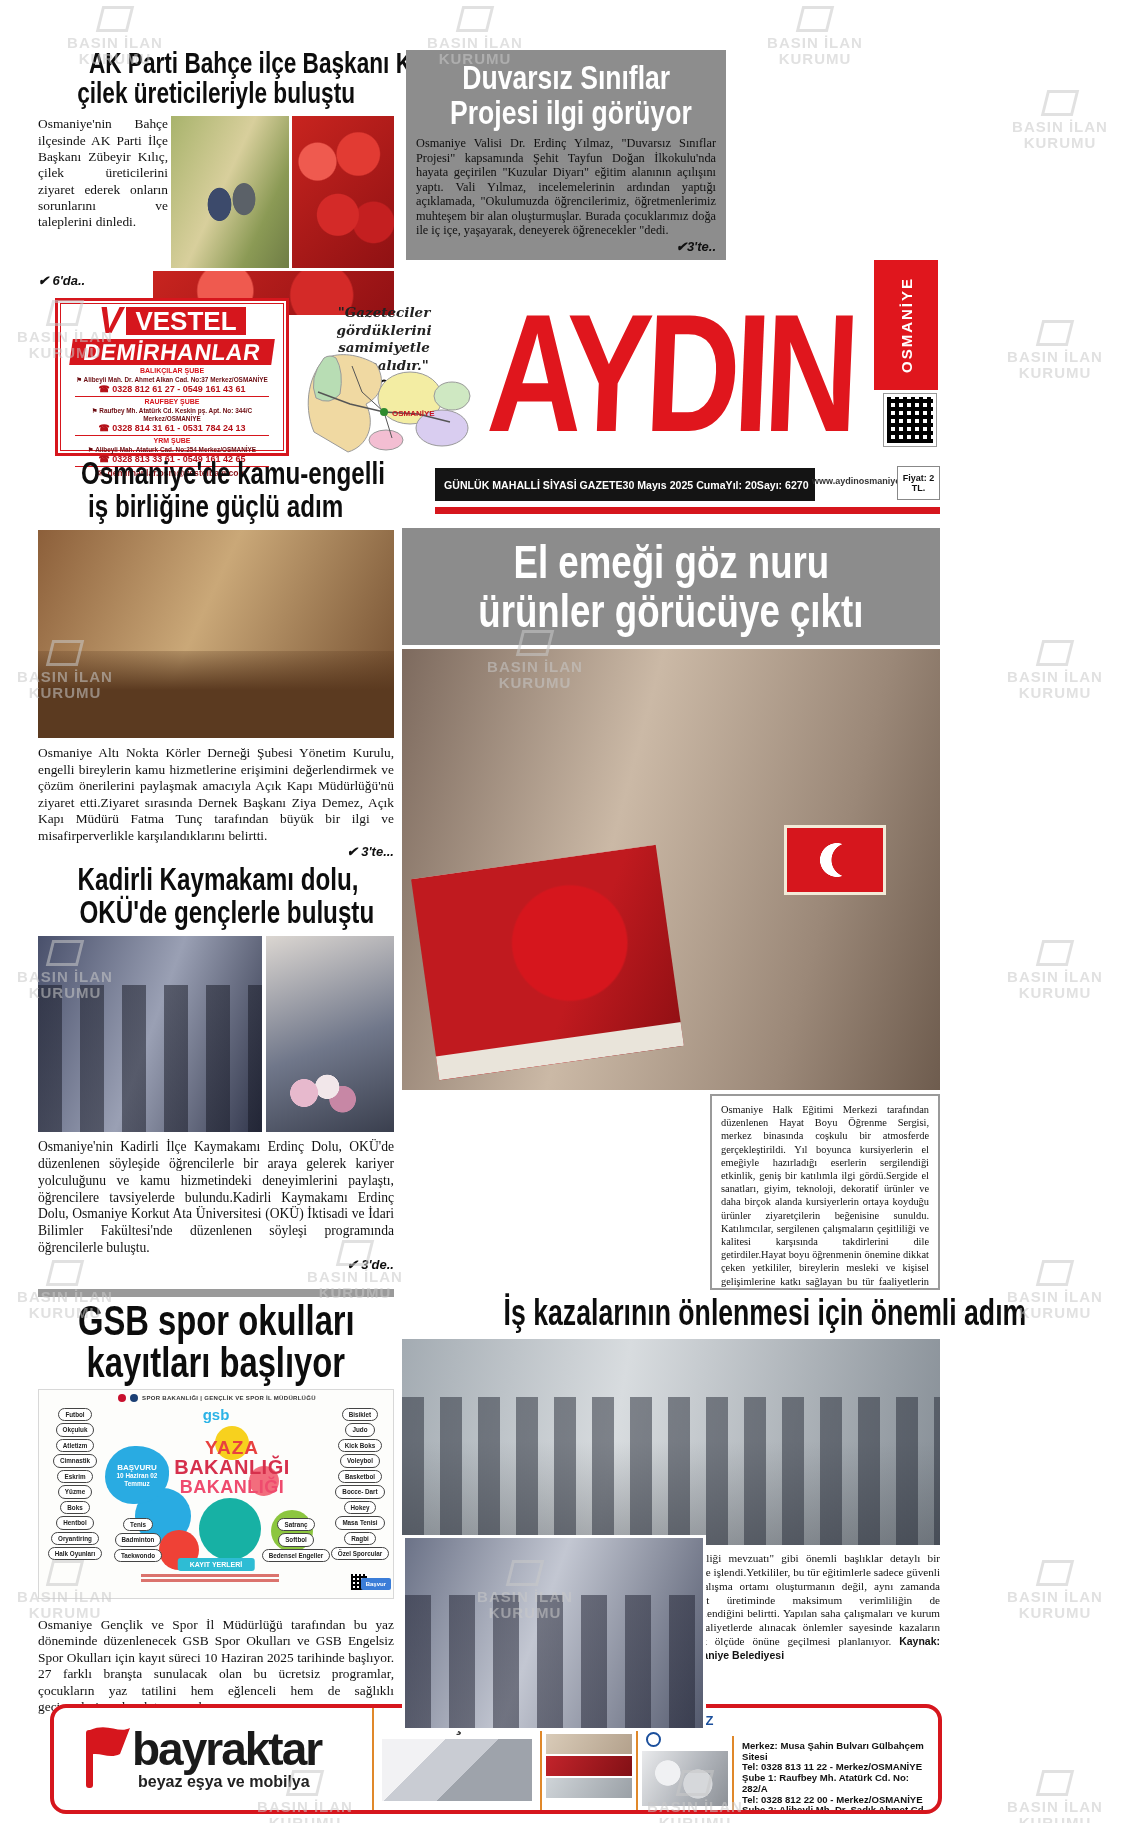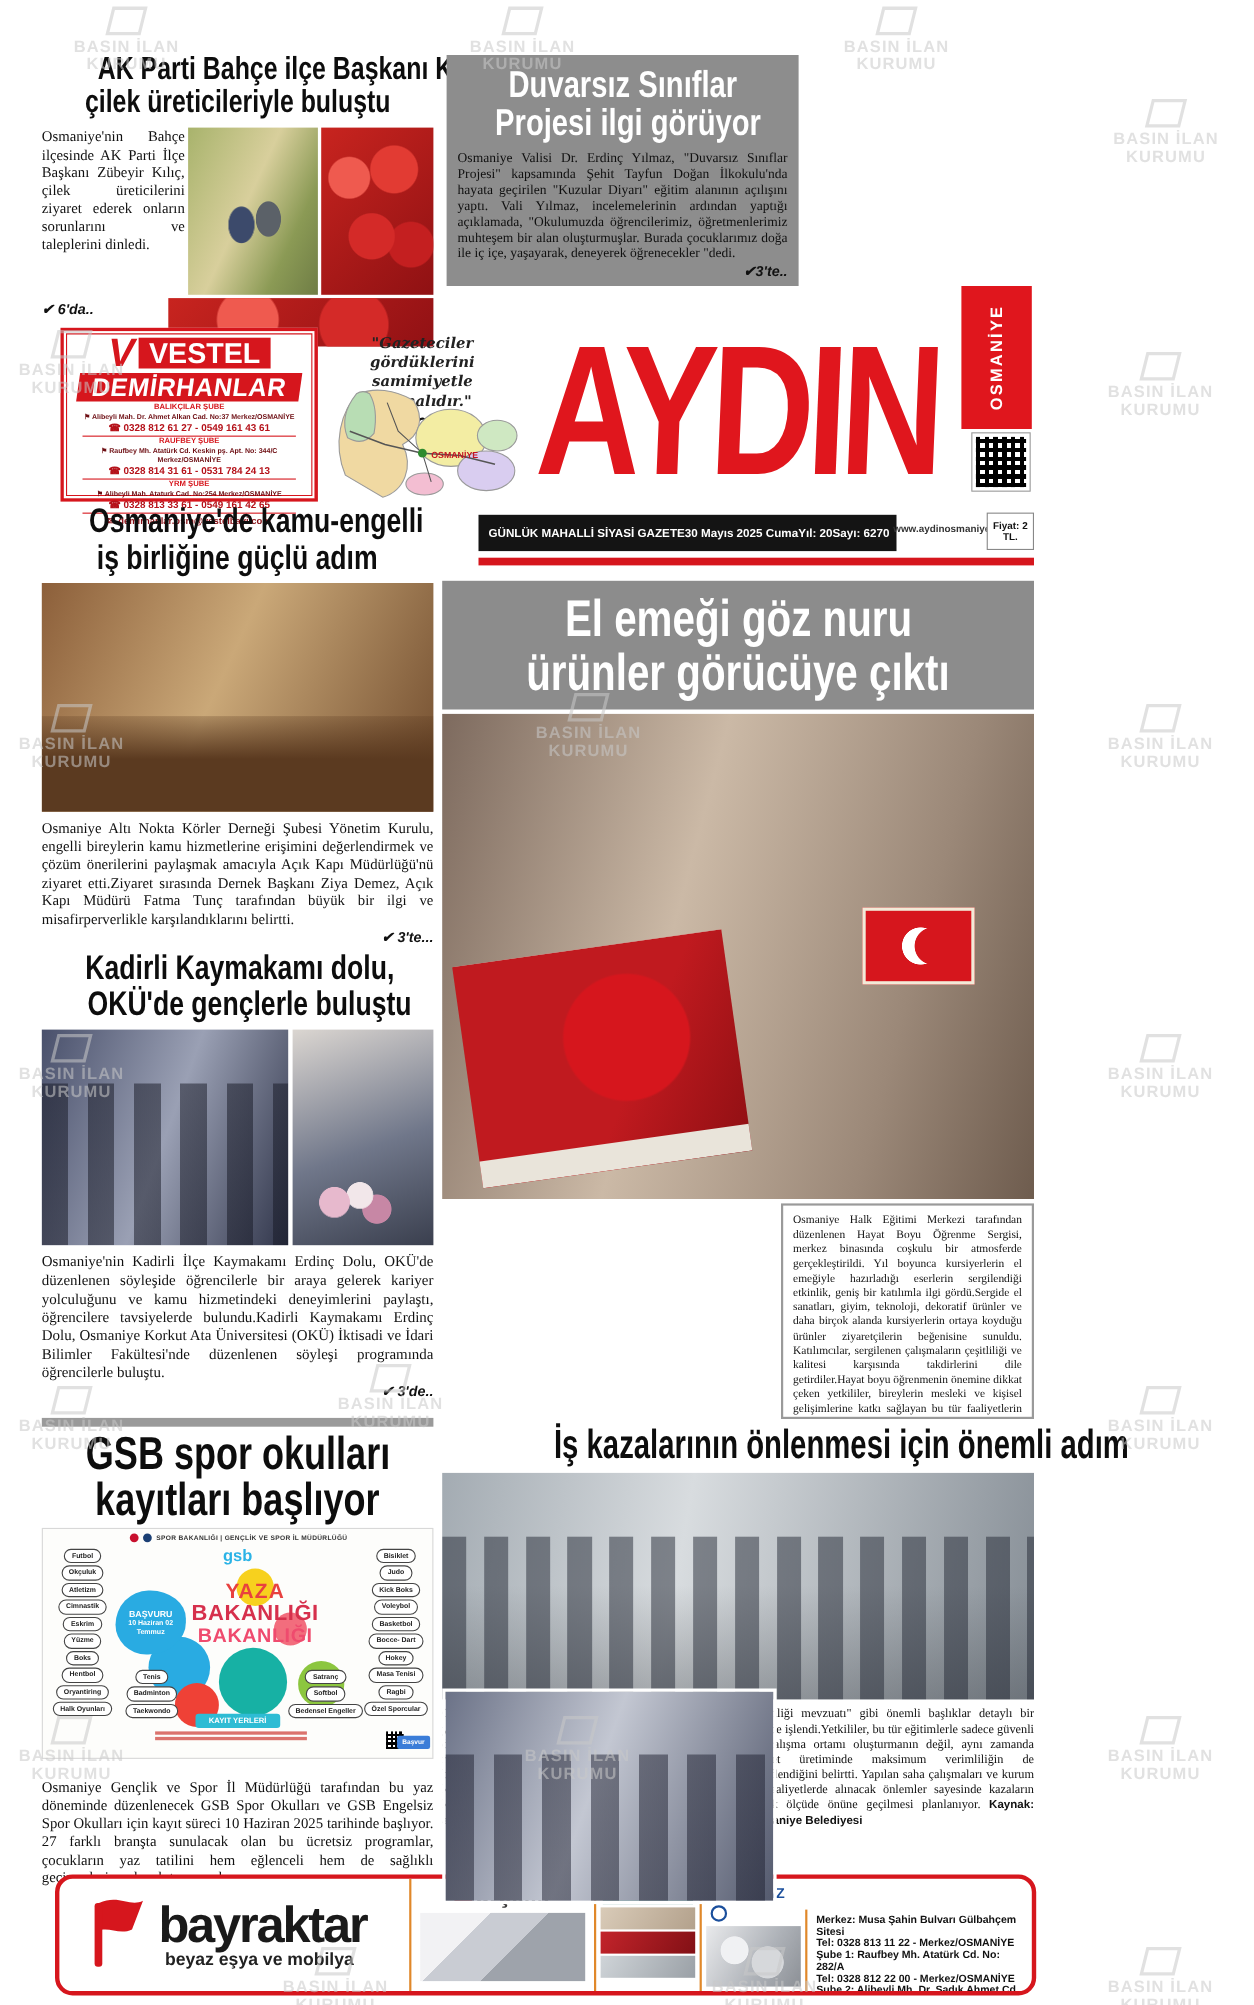--- a/index.html
+++ b/index.html
@@ -209,21 +209,21 @@
   .a-kaza .hlline>span{transform:scaleX(.72);}
   .a-kaza .ph-crowd{margin-top:6px;height:206px;}
   .kaza-body{margin-top:7px;height:146px;column-count:2;column-gap:16px;
       font:11.2px/1.24 "Liberation Serif",serif;text-align:justify;overflow:hidden;}
   .kaza-src{font-weight:bold;font-family:"Liberation Sans",sans-serif;font-size:10.5px;}
 
   
   .bot-ad{left:50px;top:1704px;width:892px;height:110px;border:4px solid #d6161d;border-radius:16px;
       background:#fff;z-index:2;display:flex;overflow:hidden;box-sizing:border-box;}
   .ba-brand{width:318px;position:relative;display:flex;flex-direction:column;justify-content:center;
-      padding-left:12px;box-sizing:border-box;}
+      box-sizing:border-box;}
   .ba-flag{position:absolute;left:14px;top:16px;}
   .ba-name{font:bold 46px/1 "Liberation Sans",sans-serif;color:#1a1a1a;letter-spacing:-2px;margin-left:78px;}
   .ba-tag{font:bold 16px/1.2 "Liberation Sans",sans-serif;color:#222;margin-left:84px;}
   .ba-sec{border-left:2px solid #e0882a;padding:4px 6px;display:flex;flex-direction:column;
       align-items:center;justify-content:flex-start;box-sizing:border-box;}
   .sec-arcelik{width:168px;}
   .arc-row{display:flex;align-items:center;gap:4px;}
   .arc-wing{width:16px;height:12px;background:#d6161d;transform:skewX(-18deg) rotate(-6deg);}
   .arc-name{font:bold italic 21px "Liberation Sans",sans-serif;color:#3a3a3a;}
   .appl{width:150px;height:62px;margin-top:3px;background:

